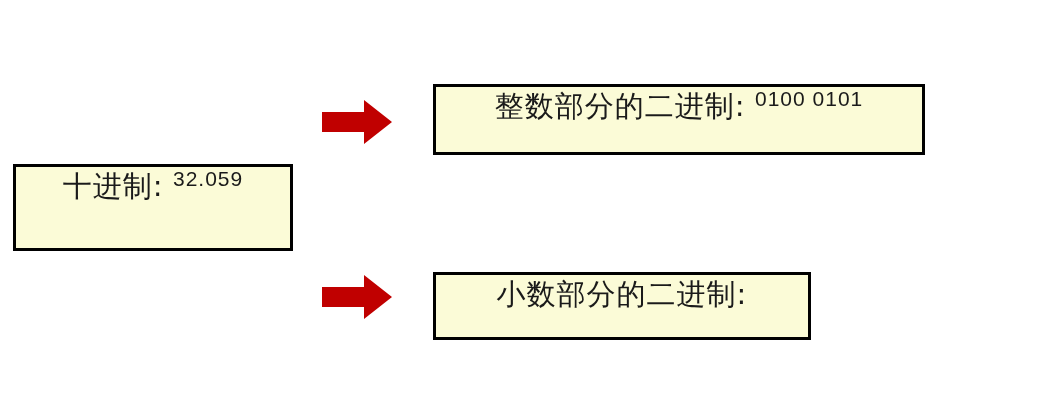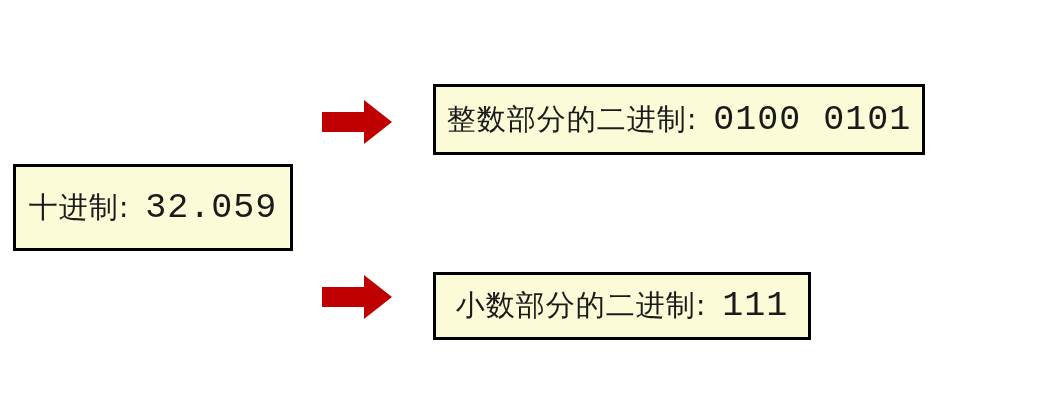--- a/index.html
+++ b/index.html
@@ -14,33 +14,32 @@
     background: var(--bg, #ffffff);
     font-family: "DejaVu Sans", sans-serif;
     overflow: hidden;
   }
   .box {
     position: absolute;
     box-sizing: border-box;
     background: var(--box-fill, #fbfbd7);
     border: 3px solid var(--box-border, #000000);
     display: flex;
-    align-items: center;
     justify-content: center;
     white-space: nowrap;
     color: #1a1a1a;
   }
   .box .cjk {
     font-family: "DejaVu Sans", sans-serif;
     font-size: 29px;
     letter-spacing: 1px;
   }
   .box .mono {
-    font-family: Liberation Mono, monospace;
-    font-size: 35px;
+    font-family: Liberation Sans, sans-serif;
+    font-size: 21px;
     margin-left: 0.45em;
     letter-spacing: 1px;
   }
   .box-decimal  { left: 13px;  top: 164px; width: 280px; height: 87px; }
   .box-integer  { left: 433px; top: 84px;  width: 492px; height: 71px; }
   .box-fraction { left: 433px; top: 272px; width: 378px; height: 68px; }
   .arrow {
     position: absolute;
     width: 70px;
     height: 44px;
@@ -69,16 +68,15 @@
     <span class="cjk">整数部分的二进制:</span>
     <span class="mono">0100 0101</span>
   </div>
 
   <svg class="arrow arrow-bottom" viewBox="0 0 70 44" aria-hidden="true">
     <polygon points="0,12 42,12 42,0 70,22 42,44 42,32 0,32"></polygon>
   </svg>
 
   <div class="box box-fraction">
     <span class="cjk">小数部分的二进制:</span>
-    <span class="mono">111</span>
   </div>
 
 </div>
 
 </body></html>

